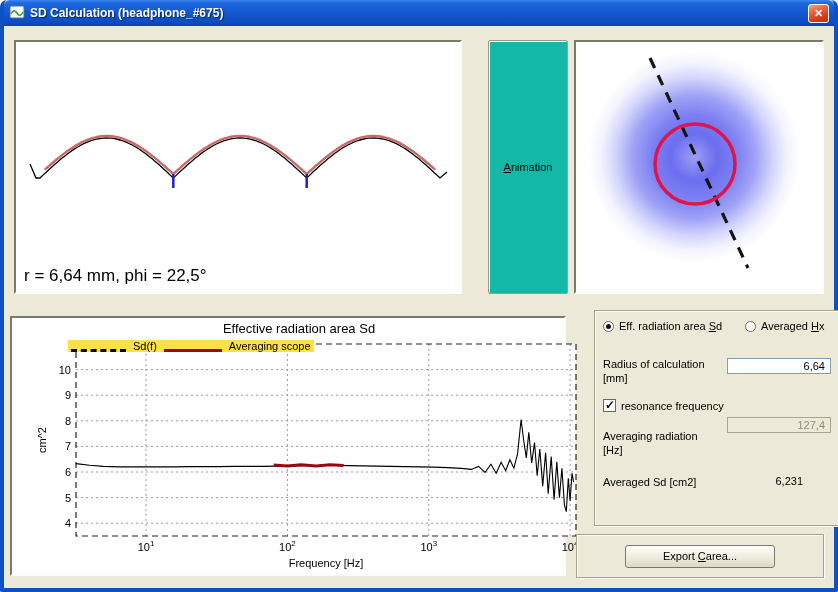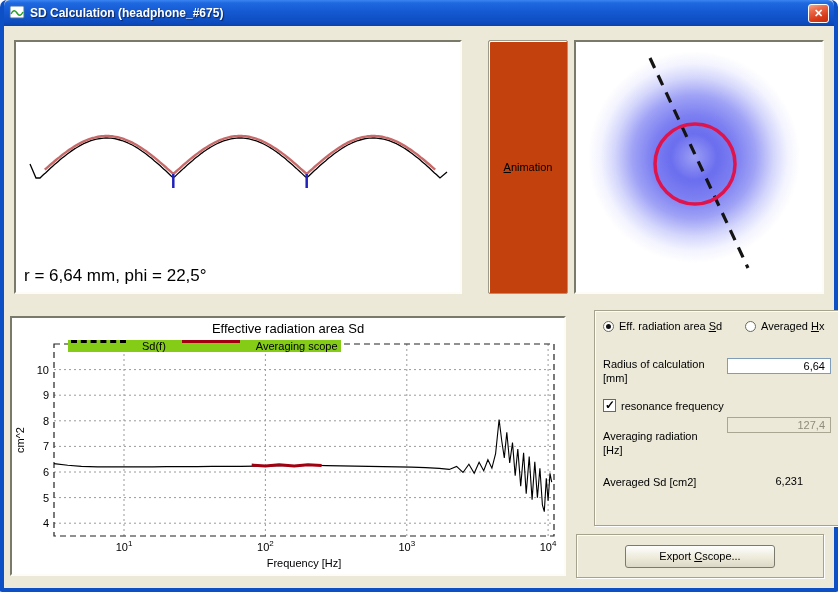--- a/index.html
+++ b/index.html
@@ -17,32 +17,32 @@
                background: linear-gradient(160deg,#f4a58b 0%,#ea6a4a 30%,#d83a17 70%,#c22e0e 100%);
                color: #fff; font-size: 11px; font-weight: bold; line-height: 16px; text-align: center; cursor: default; }
   .client { position: relative; width: 830px; height: 558px; background: #ECE9D8; }
 
   .sunken { position: absolute; background: #fff; border: 2px solid;
             border-color: #7a7a6a #fdfcf6 #fdfcf6 #7a7a6a; }
   .membrane-panel { left: 10px; top: 14px; width: 448px; height: 254px; }
   .membrane-caption { position: absolute; left: 8px; bottom: 6px; font-size: 17px; }
 
   .animation-btn { position: absolute; left: 484px; top: 14px; width: 80px; height: 254px;
-                   background: #c2410c; border: 1px solid #9d9a8b; border-radius: 2px;
+                   background: #14b8a6; border: 1px solid #9d9a8b; border-radius: 2px;
                    box-shadow: inset 1px 1px 0 #fff; font-size: 11px; font-family: inherit; cursor: default; }
   .viz-panel { left: 570px; top: 14px; width: 250px; height: 254px; overflow: hidden; }
   .blob { position: absolute; left: 0; top: 0; width: 246px; height: 250px;
           background: radial-gradient(circle 106px at 48% 46%,
             #9b9ef4 0%, #6b6eee 22%, #7d80f1 40%, #9fa2f5 58%, #d4d6fb 75%, #f2f3fe 88%, #ffffff 100%); }
   .viz-panel svg { position: absolute; left: 0; top: 0; }
 
-  .chart-panel { left: 6px; top: 290px; width: 556px; height: 260px; }
+  .chart-panel { left: 6px; top: 290px; width: 556px; height: 260px; padding-left: 22px; }
   .chart-title { text-align: center; font-size: 13px; margin-top: 3px; }
-  .legend { position: absolute; left: 56px; top: 22px; display: flex; align-items: flex-start; gap: 16px;
-            background: #84cc16; padding: 0 3px; z-index: 2; }
+  .legend { position: absolute; left: 56px; top: 22px; display: flex; align-items: flex-end; gap: 7px;
+            background: #fde047; padding: 0 3px; z-index: 2; }
   .legend-sample { display: inline-block; }
   .legend-sample.dashed { width: 55px; height: 0; border-top: 3px dashed #000; }
   .legend-sample.solid  { width: 58px; height: 3px; background: #a00010; }
   .legend-label { font-size: 11px; }
   #sd-chart-svg { display: block; margin-top: 2px; }
 
   .group { position: absolute; background: #ece9d8; border: 1px solid #a5a28e;
            box-shadow: inset 1px 1px 0 rgba(255,255,255,.85), 1px 1px 0 #fff; }
   .controls-group { left: 572px; top: 284px; width: 248px; height: 216px; margin-left: 18px; }
   .export-group { left: 572px; top: 508px; width: 248px; height: 44px;
@@ -169,18 +169,18 @@
 
       <div class="ctl-label" style="left:8px;top:118px;width:116px">Averaging  radiation [Hz]</div>
       <input class="field disabled" style="left: 132px; top: 106px;" disabled="" value="127,4">
 
       <div class="ctl-label" style="left:8px;top:164px;width:150px">Averaged Sd [cm2]</div>
       <div class="value-text" style="right:38px;top:164px">6,231</div>
     </div>
 
     <div class="group export-group">
       <button class="push-btn acc">
-        <span><span>Export </span><u>C</u><span>scope...</span></span>
+        <span><span>Export </span><u>C</u><span>area...</span></span>
       </button>
     </div>
 
   </div>
 </div>
 
 </body></html>

